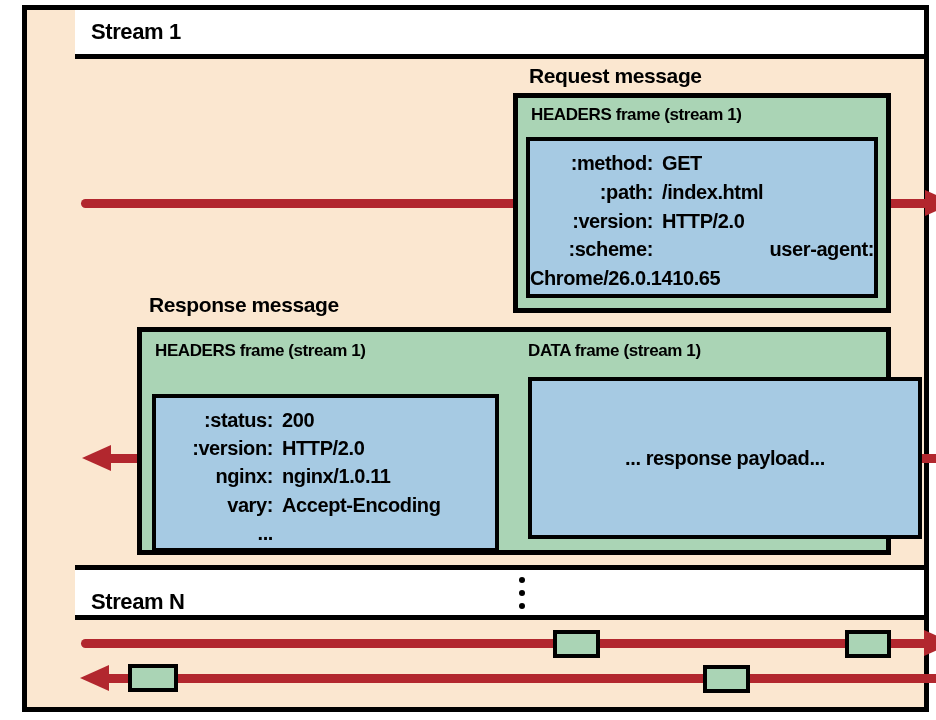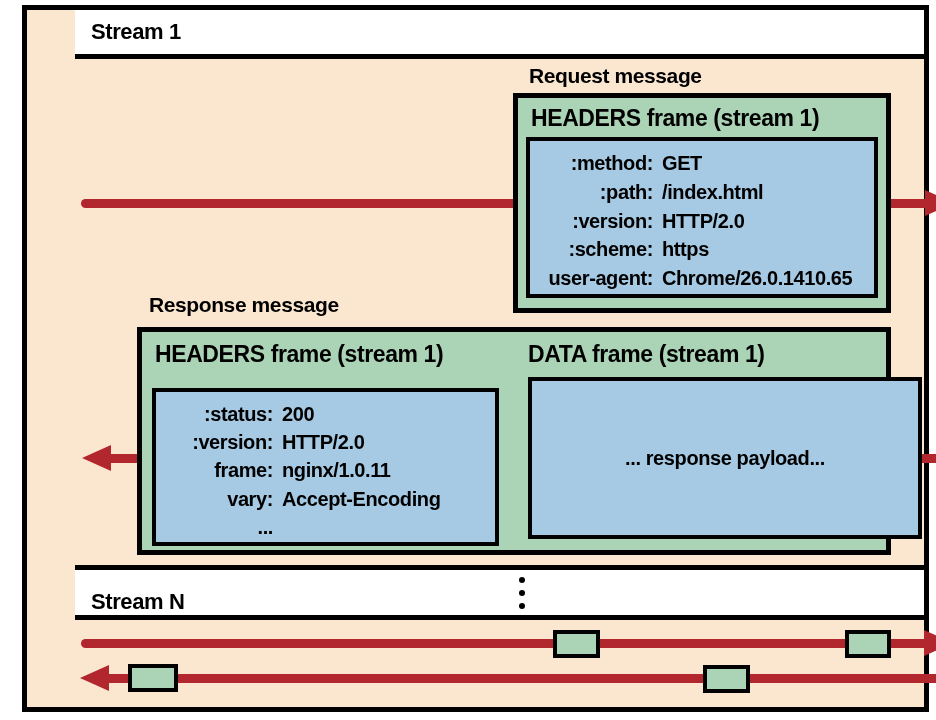--- a/index.html
+++ b/index.html
@@ -22,21 +22,21 @@
   .cap-l{border-radius:5px 0 0 5px;}
   .cap-r{border-radius:0 5px 5px 0;}
   .head-r{position:absolute;width:0;height:0;border-top:13px solid transparent;
     border-bottom:13px solid transparent;border-left:29px solid var(--red);}
   .head-l{position:absolute;width:0;height:0;border-top:13px solid transparent;
     border-bottom:13px solid transparent;border-right:29px solid var(--red);}
 
   .gframe{position:absolute;background:var(--green);border:5px solid var(--ink);}
   .bluebox{position:absolute;background:var(--blue);border:4px solid var(--ink);}
   .msg-label{position:absolute;font-size:21px;white-space:nowrap;}
-  .frame-label{position:absolute;font-size:23px;white-space:nowrap;}
+  .frame-label{position:absolute;font-size:17px;white-space:nowrap;}
 
   .kv{display:grid;grid-template-columns:var(--keyw) 1fr;column-gap:9px;
     padding-top:9px;line-height:27px;font-size:20px;}
   .kv .k{text-align:right;white-space:nowrap;}
   .kv .v{text-align:left;white-space:nowrap;}
 
   .payload{display:flex;align-items:center;justify-content:center;font-size:20px;}
 
   .chip{position:absolute;width:47px;height:28px;background:var(--green);border:4px solid var(--ink);}
   .vdots{position:absolute;left:444px;top:50%;transform:translateY(-50%);
@@ -51,21 +51,21 @@
   #req-label{left:454px;top:5px;}
   #resp-label{left:74px;top:234px;}
   #resp-frame{left:62px;top:268px;width:754px;height:228px;}
   #resp-head{left:7px;top:386px;}
   #resp-shaft-l{left:34px;top:395px;width:28px;}
   #resp-shaft-r{left:816px;top:395px;width:61px;}
 
   #req-frame .frame-label{left:13px;top:7px;}
   #req-blue{left:8px;top:39px;width:352px;height:161px;--keyw:123px;}
   #resp-hlabel{left:13px;top:9px;}
-  #resp-hblue{left:10px;top:56px;width:347px;height:158px;--keyw:117px;}
+  #resp-hblue{left:10px;top:62px;width:347px;height:158px;--keyw:117px;}
   #resp-dlabel{left:386px;top:9px;}
   #resp-dblue{left:386px;top:45px;width:394px;height:162px;}
 
   
   #f-shaft-top{left:6px;top:19px;width:844px;}
   #f-head-top{left:849px;top:10px;}
   #chip-t1{left:478px;top:10px;}
   #chip-t2{left:770px;top:10px;width:46px;}
   #f-head-bot{left:5px;top:45px;}
   #f-shaft-bot{left:32px;top:54px;width:845px;}
@@ -92,40 +92,39 @@
     <div class="gframe" id="req-frame">
       <div class="frame-label">HEADERS frame (stream 1)</div>
       <div class="bluebox kv" id="req-blue">
         <div class="k">:method:</div>
         <div class="v">GET</div>
         <div class="k">:path:</div>
         <div class="v">/index.html</div>
         <div class="k">:version:</div>
         <div class="v">HTTP/2.0</div>
         <div class="k">:scheme:</div>
-        <div class="v">https</div>
         <div class="k">user-agent:</div>
         <div class="v">Chrome/26.0.1410.65</div>
       </div>
     </div>
 
     <div class="msg-label" id="resp-label">Response message</div>
 
     <div class="head-l" id="resp-head"></div>
     <div class="shaft" id="resp-shaft-l"></div>
     <div class="shaft cap-r" id="resp-shaft-r"></div>
 
     <div class="gframe" id="resp-frame">
       <div class="frame-label" id="resp-hlabel">HEADERS frame (stream 1)</div>
       <div class="bluebox kv" id="resp-hblue">
         <div class="k">:status:</div>
         <div class="v">200</div>
         <div class="k">:version:</div>
         <div class="v">HTTP/2.0</div>
-        <div class="k">frame:</div>
+        <div class="k">nginx:</div>
         <div class="v">nginx/1.0.11</div>
         <div class="k">vary:</div>
         <div class="v">Accept-Encoding</div>
         <div class="k">...</div>
         <div class="v"></div>
       </div>
       <div class="frame-label" id="resp-dlabel">DATA frame (stream 1)</div>
       <div class="bluebox payload" id="resp-dblue">
         <span>... response payload...</span>
       </div>

